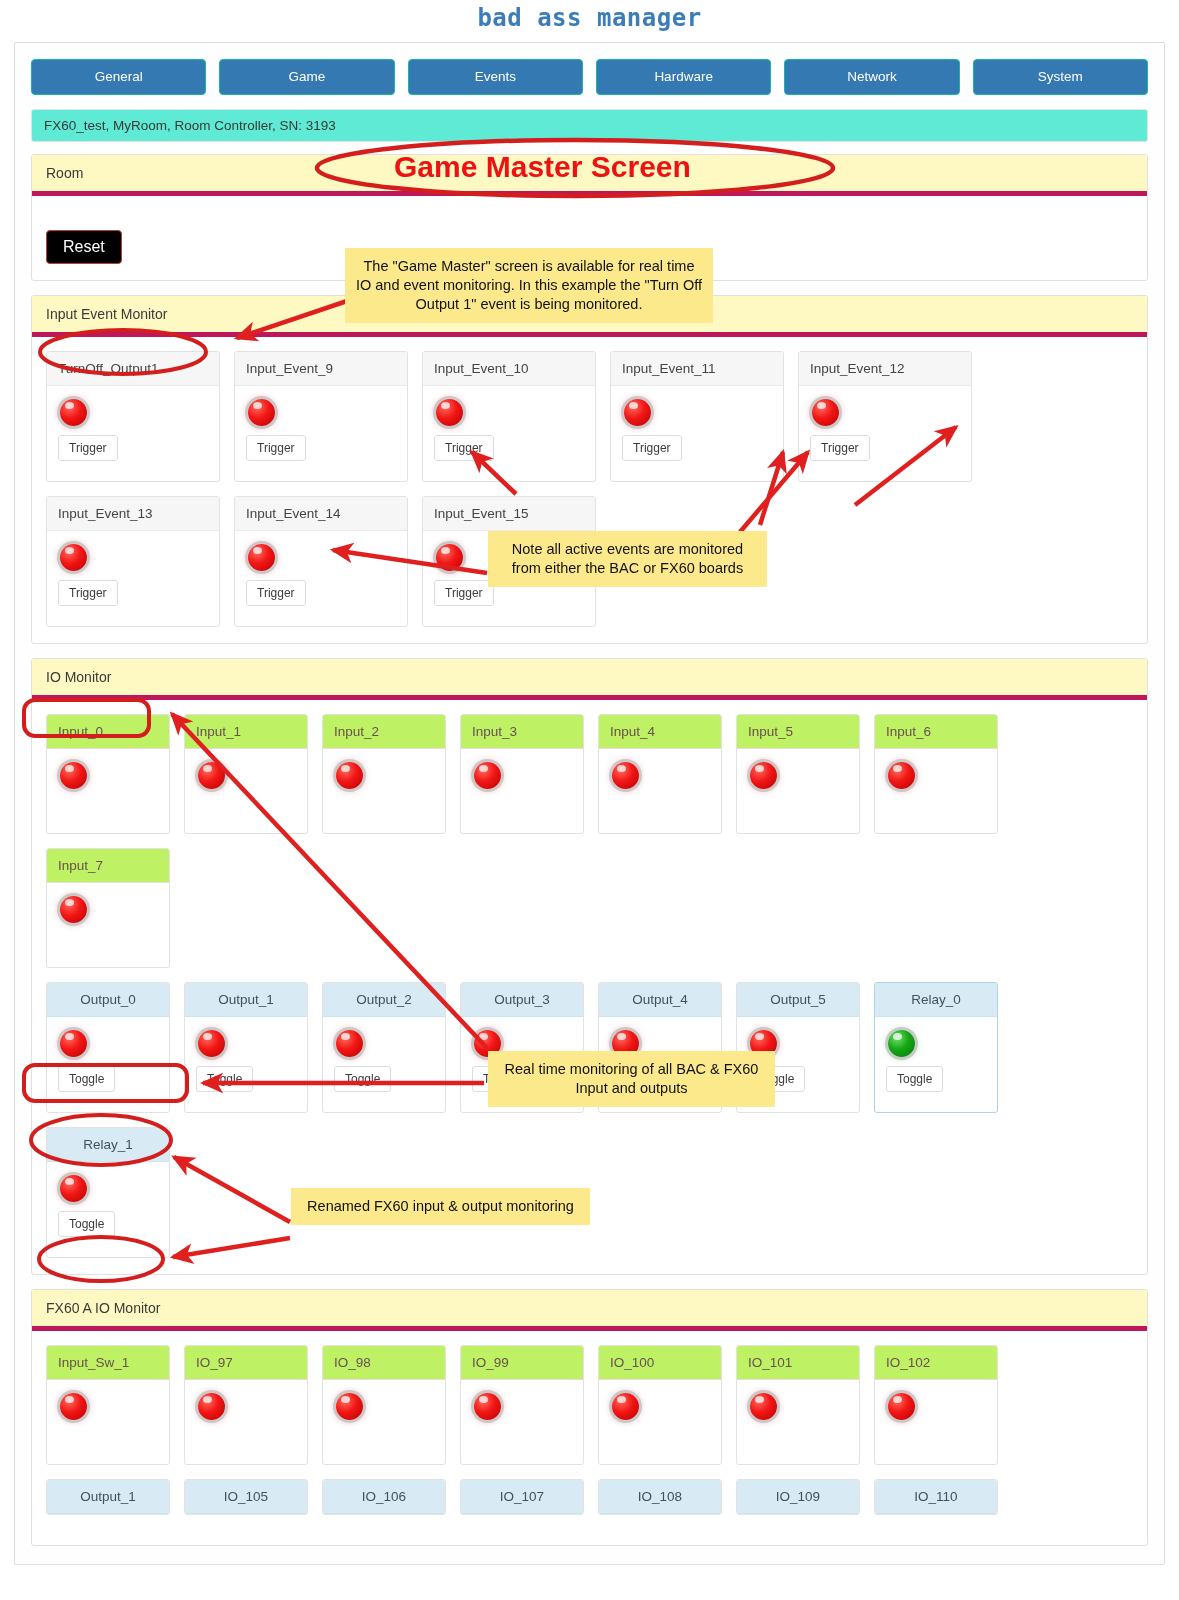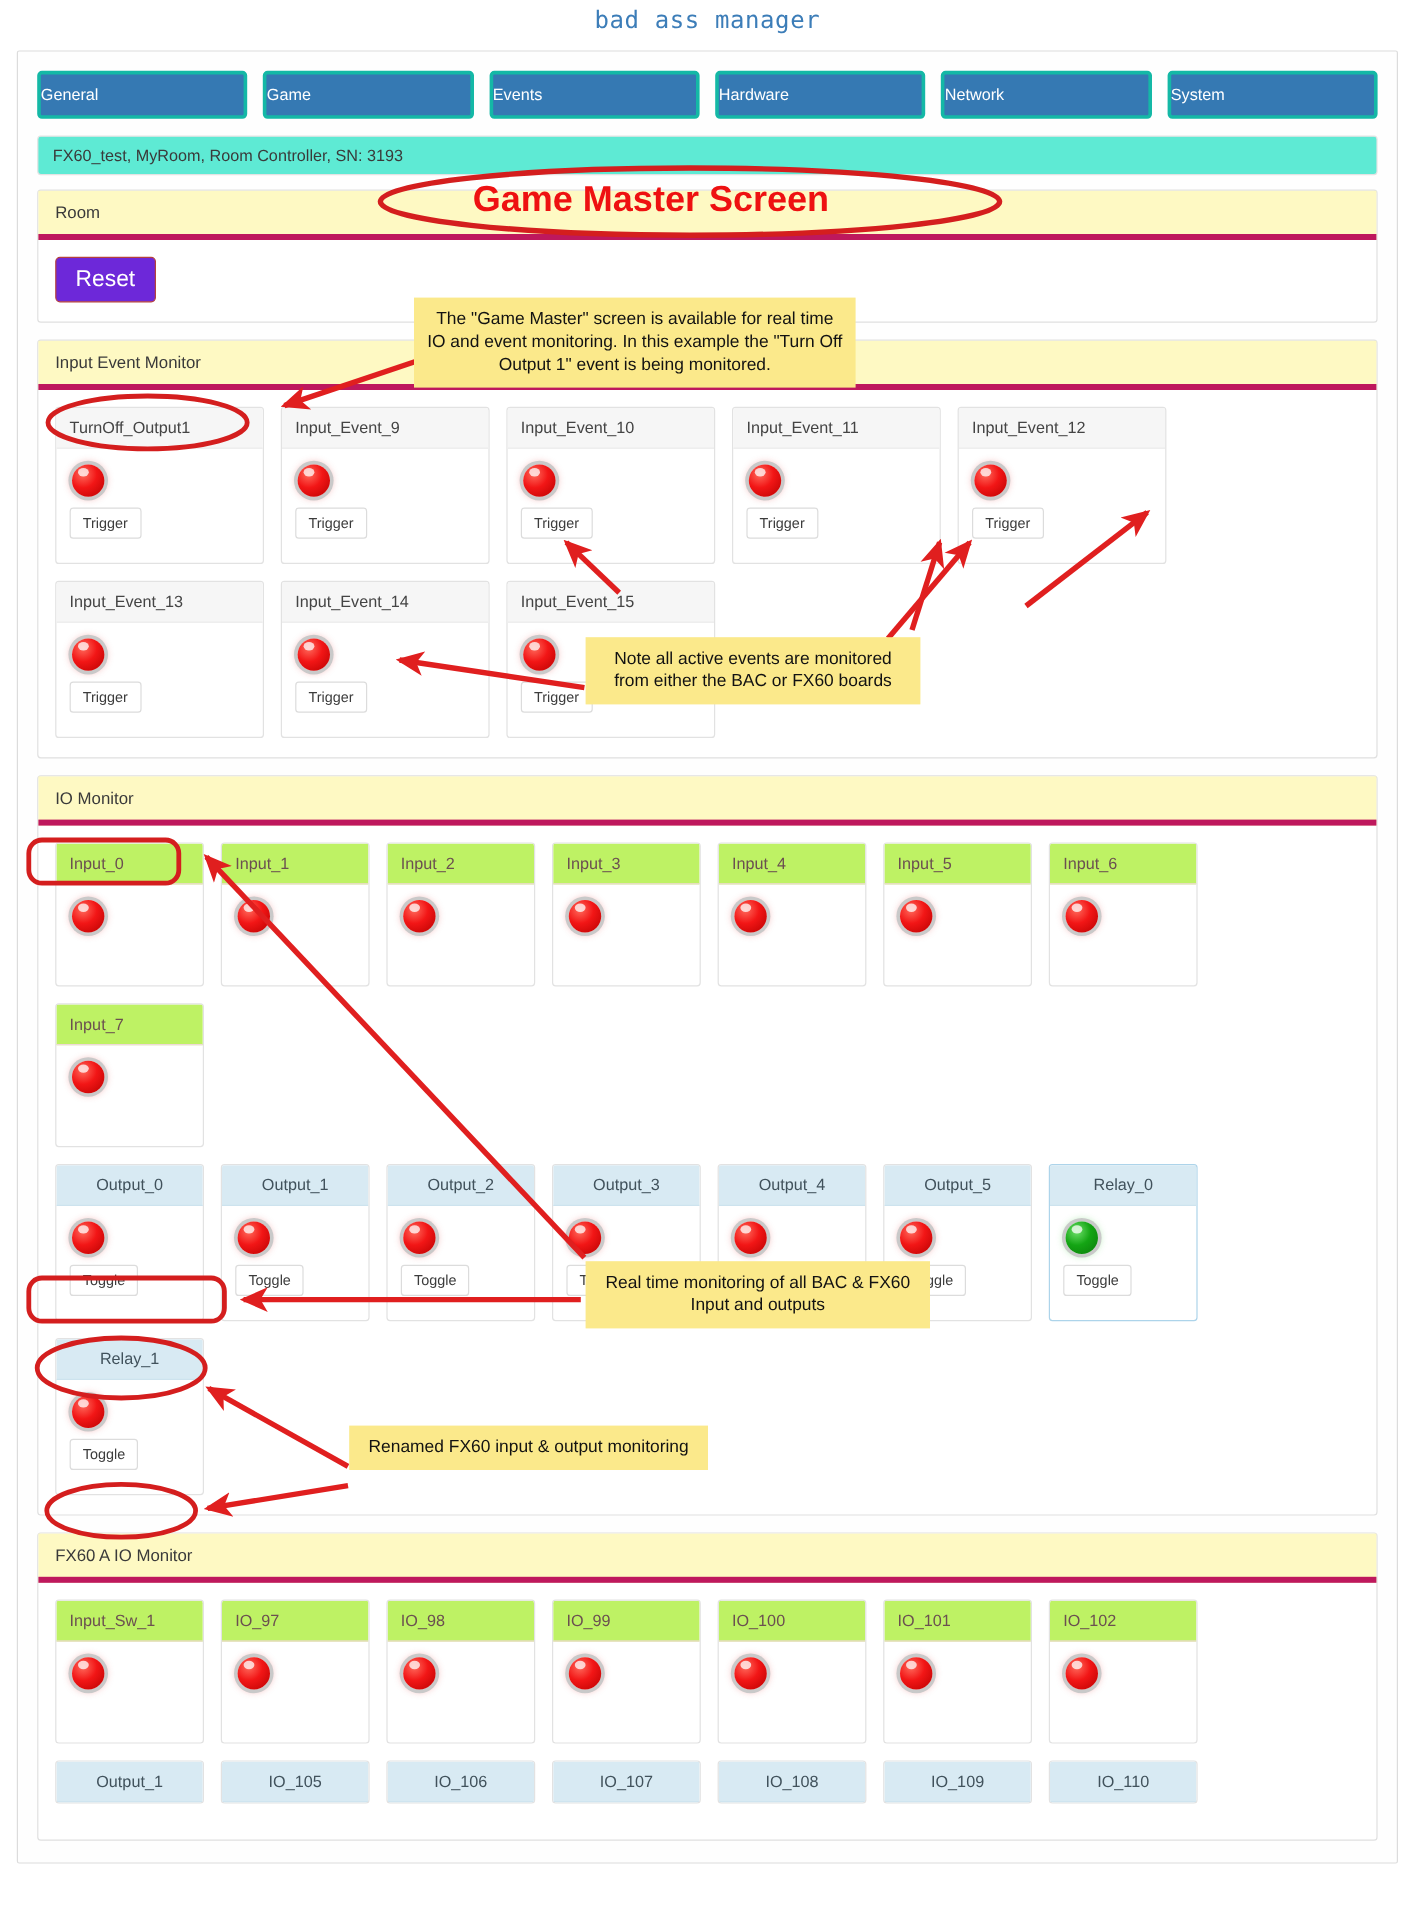--- a/index.html
+++ b/index.html
@@ -12,45 +12,46 @@
     -webkit-font-smoothing: antialiased;
   }
   .page { position: relative; width: 1179px; min-height: 1600px; }
 
   
   .brand {
     text-align: center;
     padding-top: 4px;
     height: 42px;
     color: #3c7db8;
-    font-size: 20px;
-    font-weight: normal;
+    font-size: 24px;
+    font-weight: bold;
     letter-spacing: 0.5px;
     font-family: "DejaVu Sans Mono", monospace;
   }
 
   
   .outer {
     margin: 0 14px;
     border: 1px solid #dcdcdc;
     background: #fefefe;
     padding: 16px 16px 18px 16px;
     border-radius: 2px;
   }
 
   
   .tabbar { display: flex; gap: 13px; margin-bottom: 14px; }
   .tab {
     flex: 1 1 0;
     background: #3579b3;
     color: #ffffff;
+    text-align: center;
     font-size: 13.5px;
     padding: 9px 0 10px 0;
     border-radius: 4px;
-    border: 3px solid #14b8a6;
+    border: 1px solid #14b8a6;
     cursor: pointer;
     white-space: nowrap;
   }
 
   
   .infostrip {
     background: #5eead4;
     border: 1px solid #e3e3e3;
     border-radius: 3px;
     padding: 8px 12px;
@@ -69,27 +70,28 @@
   .panel-head {
     background: #fef9c3;
     border-bottom: 5px solid #be185d;
     padding: 10px 14px;
     font-size: 14px;
     color: #3a3a3a;
   }
   .panel-body { padding: 14px 14px 16px 14px; }
 
   .btn-reset {
-    background: #6d28d9;
+    background: #000000;
     border: 1px solid #b5403d;
     color: #fff;
-    font-size: 19px;
+    font-size: 16px;
     padding: 7px 16px;
     border-radius: 4px;
     cursor: pointer;
+    margin-top: 20px;
   }
 
   
   .grid { display: flex; flex-wrap: wrap; gap: 14px; }
   .grid.evt > .card { width: 174px; }
   .grid.io  > .card { width: 124px; }
 
   .card {
     border: 1px solid #e2e2e2;
     border-radius: 3px;

